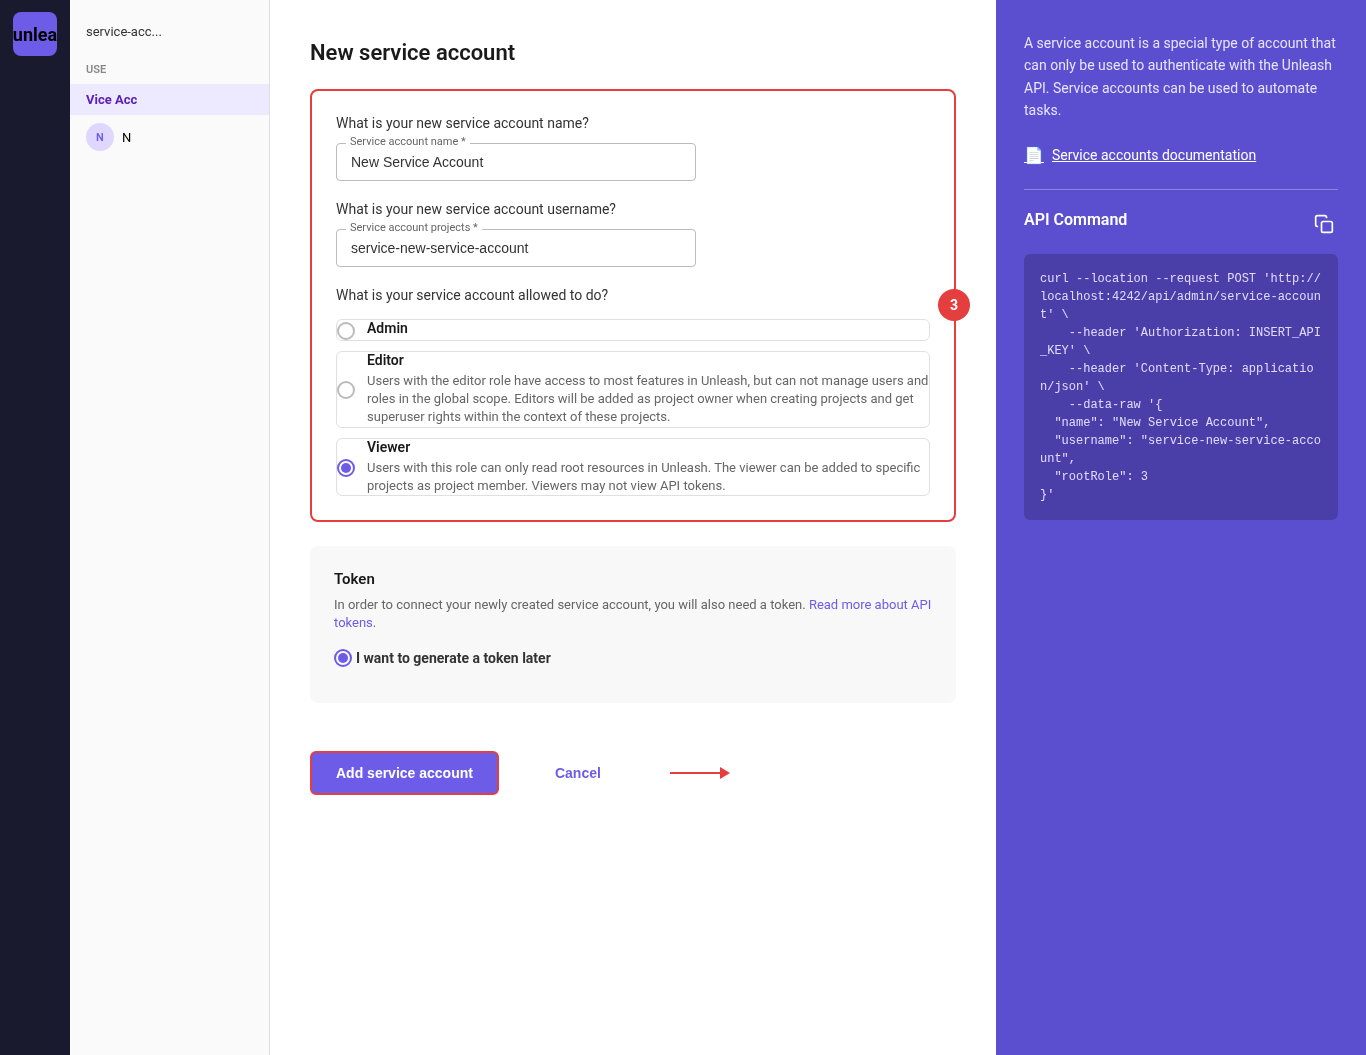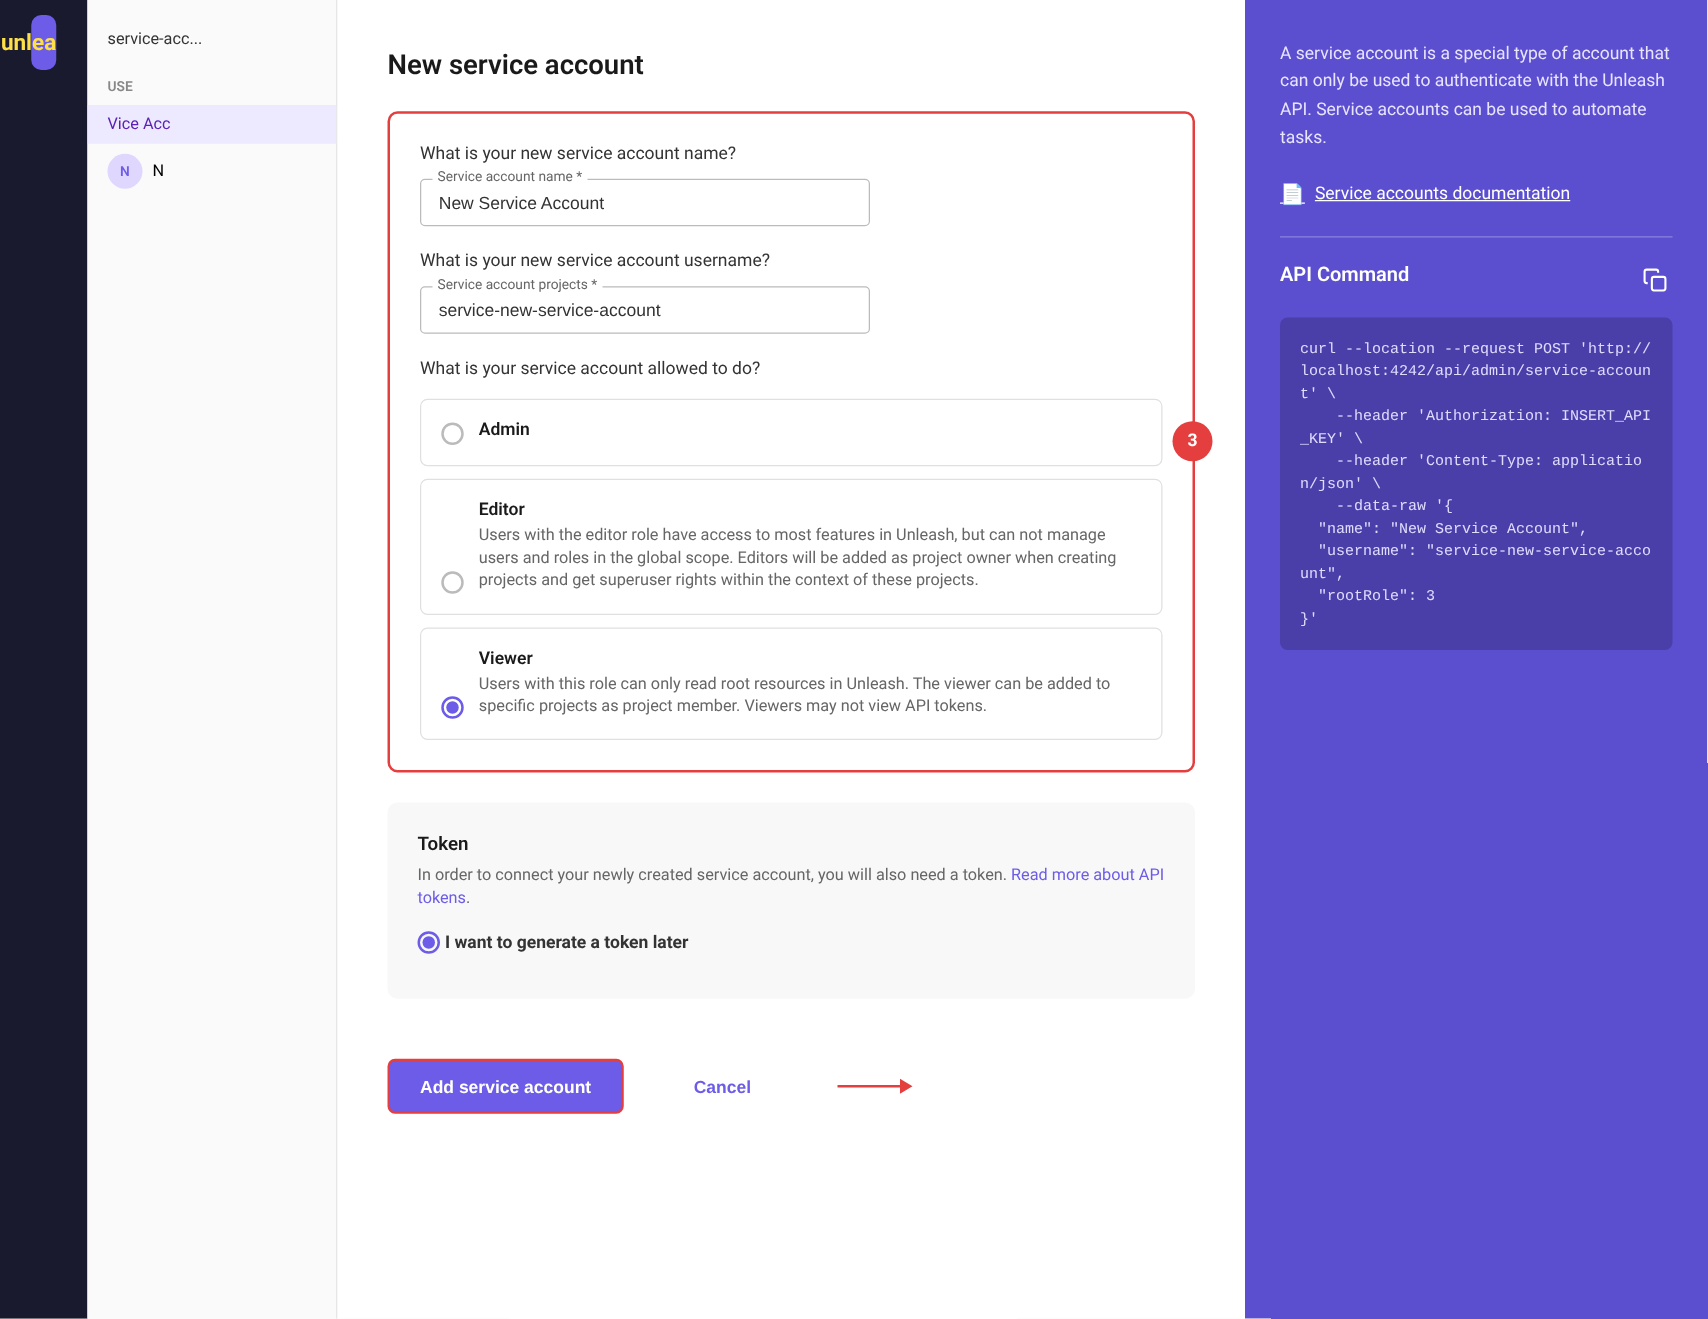--- a/index.html
+++ b/index.html
@@ -16,28 +16,28 @@
     .sidebar {
       width: 70px;
       background: #1a1a2e;
       display: flex;
       flex-direction: column;
       align-items: center;
       padding-top: 12px;
       flex-shrink: 0;
     }
     .sidebar-logo {
-      width: 20px;
+      width: 44px;
       height: 44px;
       background: #6c5ce7;
       border-radius: 8px;
       display: flex;
       align-items: center;
-      justify-content: flex-end;
-      color: #fde047;
+      justify-content: center;
+      color: #000000;
       font-weight: bold;
       font-size: 18px;
       margin-bottom: 20px;
     }
 
     
     .main-area {
       flex: 1;
       display: flex;
       background: white;
@@ -57,21 +57,21 @@
       font-size: 13px;
       color: #333;
       cursor: pointer;
       white-space: nowrap;
       overflow: hidden;
       text-overflow: ellipsis;
     }
     .left-nav-item.active {
       background: #ede9fe;
       color: #5b21b6;
-      font-weight: 400;
+      font-weight: 700;
     }
     .left-nav-section {
       padding: 8px 16px;
       font-size: 11px;
       color: #888;
       text-transform: uppercase;
       font-weight: 600;
       margin-top: 8px;
     }
     .avatar-row {
@@ -152,24 +152,23 @@
     .role-question {
       font-size: 14px;
       color: #333;
       margin-bottom: 16px;
     }
 
     
     .role-option {
       border: 1px solid #e0e0e0;
       border-radius: 6px;
-      padding: 16px;
       margin-bottom: 10px;
       display: flex;
-      align-items: flex-end;
+      align-items: center;
       gap: 12px;
       cursor: pointer;
     }
     .role-option:last-child {
       margin-bottom: 0;
     }
 
     .radio-btn {
       width: 18px;
       height: 18px;

